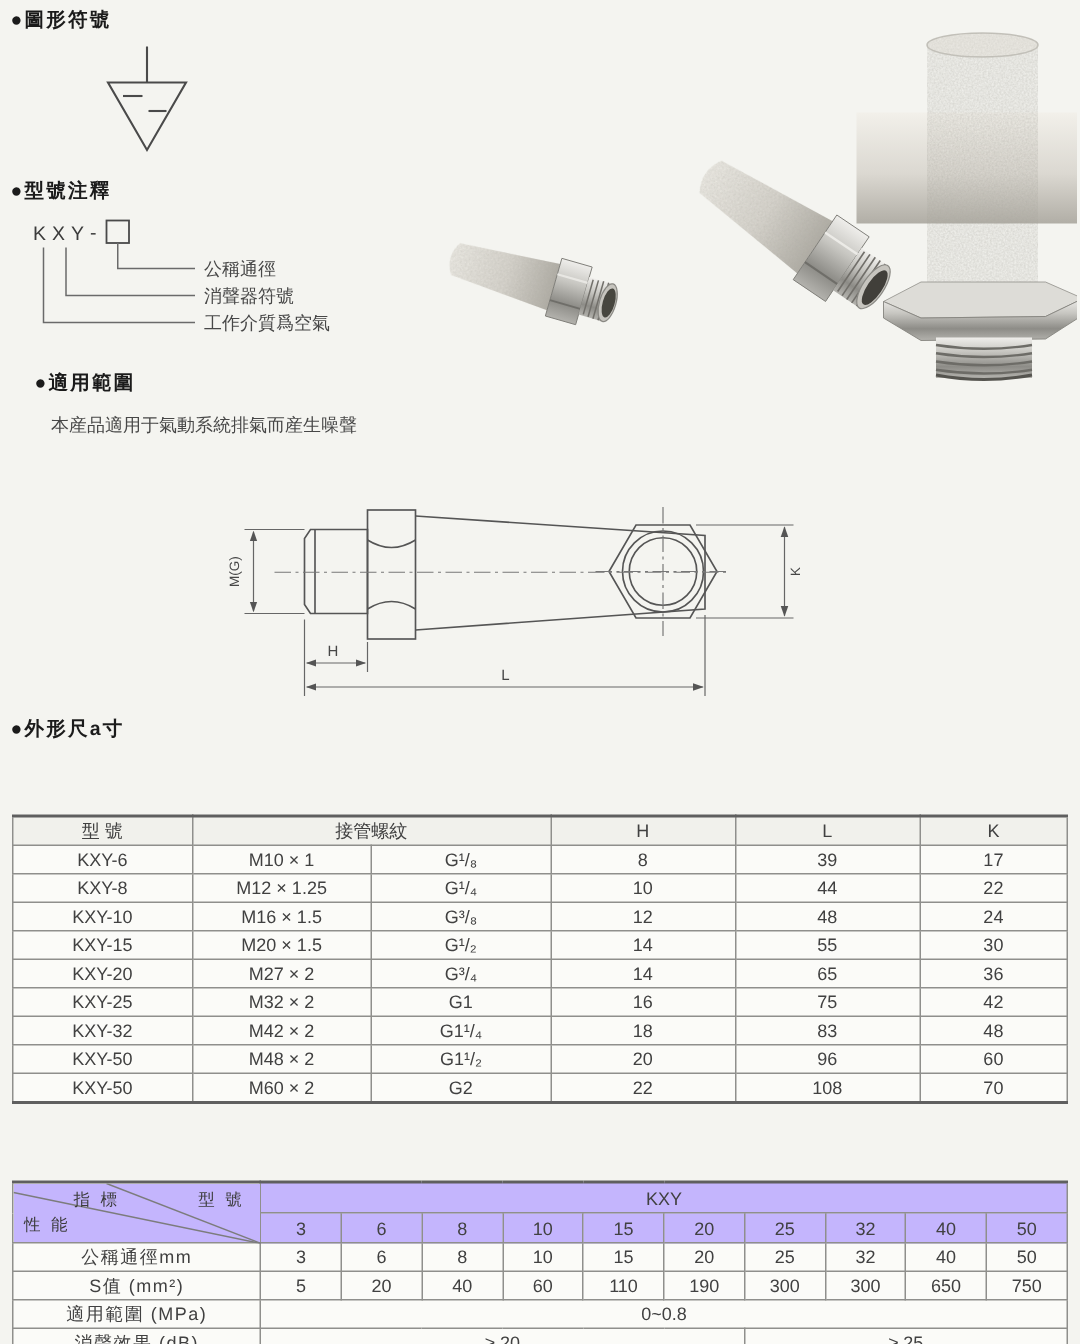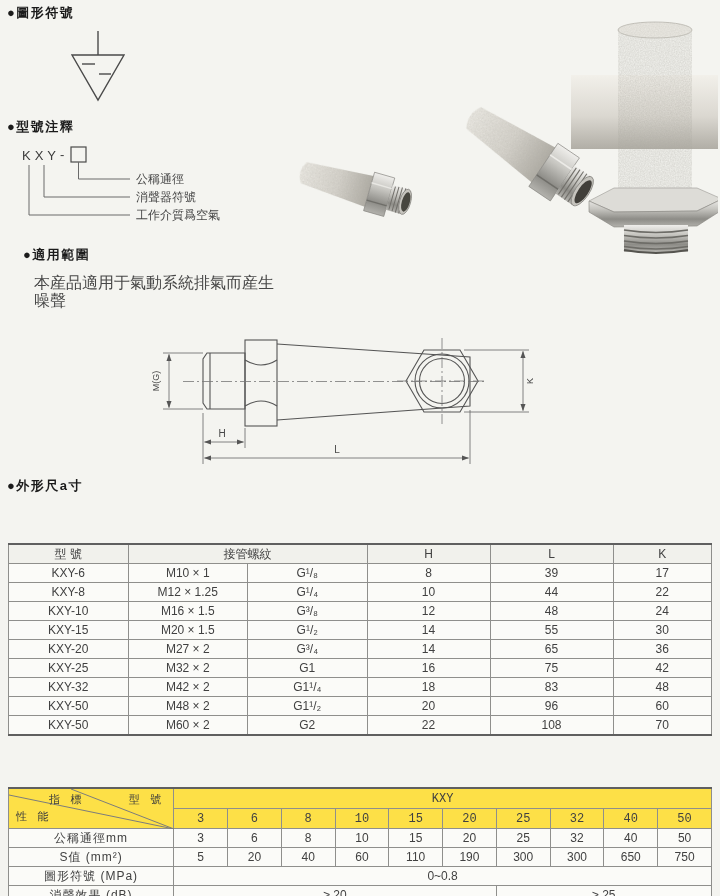--- a/index.html
+++ b/index.html
@@ -14,39 +14,39 @@
     font-size:13px;font-weight:bold;color:#1b1b1b;letter-spacing:1.5px;
   }
   #title-symbol{top:4px;}
   #title-model{top:118px;}
   #title-application{top:246px;margin-left:16px;}
   #title-dimensions{top:477px;text-align:right;}
   #title-parameters{top:719px;}
 
   #symbol-svg{position:absolute;left:58px;top:28px;}
   #model-svg{position:absolute;left:8px;top:140px;}
-  #app-text{position:absolute;left:8px;top:274px;width:268px;font-size:16px;line-height:18px;color:#474747;}
+  #app-text{position:absolute;left:8px;top:274px;width:268px;font-size:12px;line-height:18px;color:#474747;}
   #app-text .indent{padding-left:26px;}
   #photo-svg{position:absolute;left:293px;top:4px;}
   #drawing-svg{position:absolute;left:125px;top:318px;}
 
   table{border-collapse:collapse;table-layout:fixed;background:#fbfbf8;margin-top:46px;}
   #dim-table{position:absolute;left:8px;top:497px;width:704px;
     border-top:2px solid #5f5f5f;border-bottom:2px solid #5f5f5f;}
   #dim-table td,#dim-table th{
     border:1px solid #8f8f8c;height:18px;padding:0;
     font-size:12px;font-weight:normal;color:#414141;text-align:center;vertical-align:middle;}
   #dim-table thead th{background:#f1f1ec;}
 
   #param-table{position:absolute;left:8px;top:741px;width:704px;
     border-top:2px solid #5f5f5f;border-bottom:2px solid #5f5f5f;}
   #param-table td{
     border:1px solid #8f8f8c;height:18px;padding:0;
     font-size:12px;color:#414141;text-align:center;vertical-align:middle;}
-  #param-table tr.hdr td{height:19px;background:#fde047;font-family:Liberation Mono, monospace;}
+  #param-table tr.hdr td{height:19px;background:#c4b5fd;}
   td.corner{position:relative;background:#f6f6f2;}
   td.corner .c-lbl{position:absolute;font-size:11px;color:#3c3c3c;letter-spacing:2px;}
   td.corner .c-index{left:40px;top:3px;}
   td.corner .c-model{right:10px;top:3px;}
   td.corner .c-perf{left:7px;bottom:4px;}
   td.corner svg{position:absolute;left:0;top:0;}
   .rowlabel{letter-spacing:1px;}
 </style>
 </head>
 <body>
@@ -357,21 +357,21 @@
         <td>40</td>
         <td>60</td>
         <td>110</td>
         <td>190</td>
         <td>300</td>
         <td>300</td>
         <td>650</td>
         <td>750</td>
       </tr>
   <tr>
-    <td class="rowlabel">圖形符號 (MPa)</td>
+    <td class="rowlabel">適用範圍 (MPa)</td>
     <td colspan="10">0~0.8</td>
   </tr>
   <tr>
     <td class="rowlabel">消聲效果 (dB)</td>
     <td colspan="6">≥ 20</td>
     <td colspan="4">≥ 25</td>
   </tr>
   <tr>
     <td class="rowlabel">耐久性 (萬次)</td>
     <td colspan="10">150</td>

